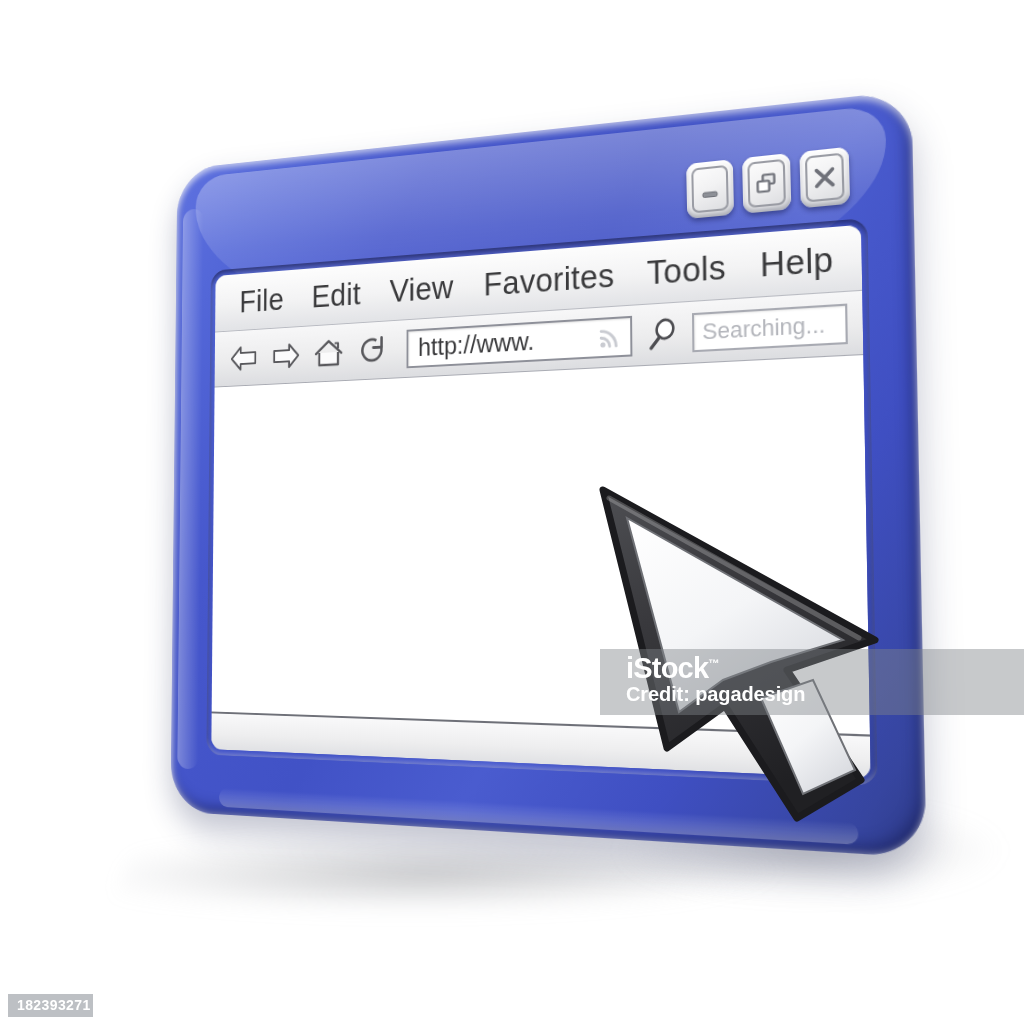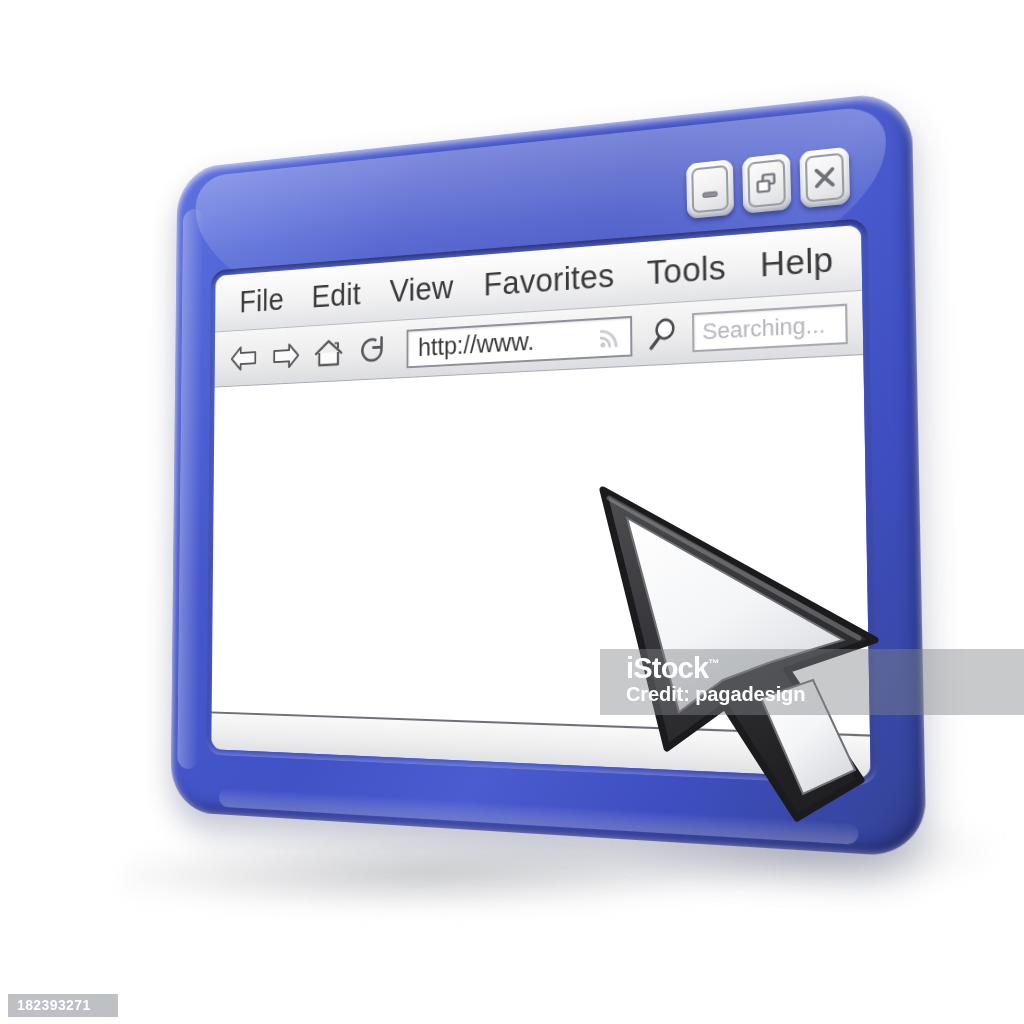--- a/index.html
+++ b/index.html
@@ -310,21 +310,21 @@
     font-family: "Liberation Sans", sans-serif;
     font-size: 20px;
     font-weight: bold;
     letter-spacing: -0.1px;
     line-height: 1.15;
   }
   .idnum {
     position: absolute;
     left: 8px;
     top: 994px;
-    padding: 3px 27px 4px 9px;
+    padding: 3px 2px 4px 9px;
     background: rgba(175,178,183,0.82);
     color: #ffffff;
     font-family: "Liberation Sans", sans-serif;
     font-size: 14px;
     font-weight: bold;
     letter-spacing: 0.4px;
     pointer-events: none;
   }
 </style>
 </head>

